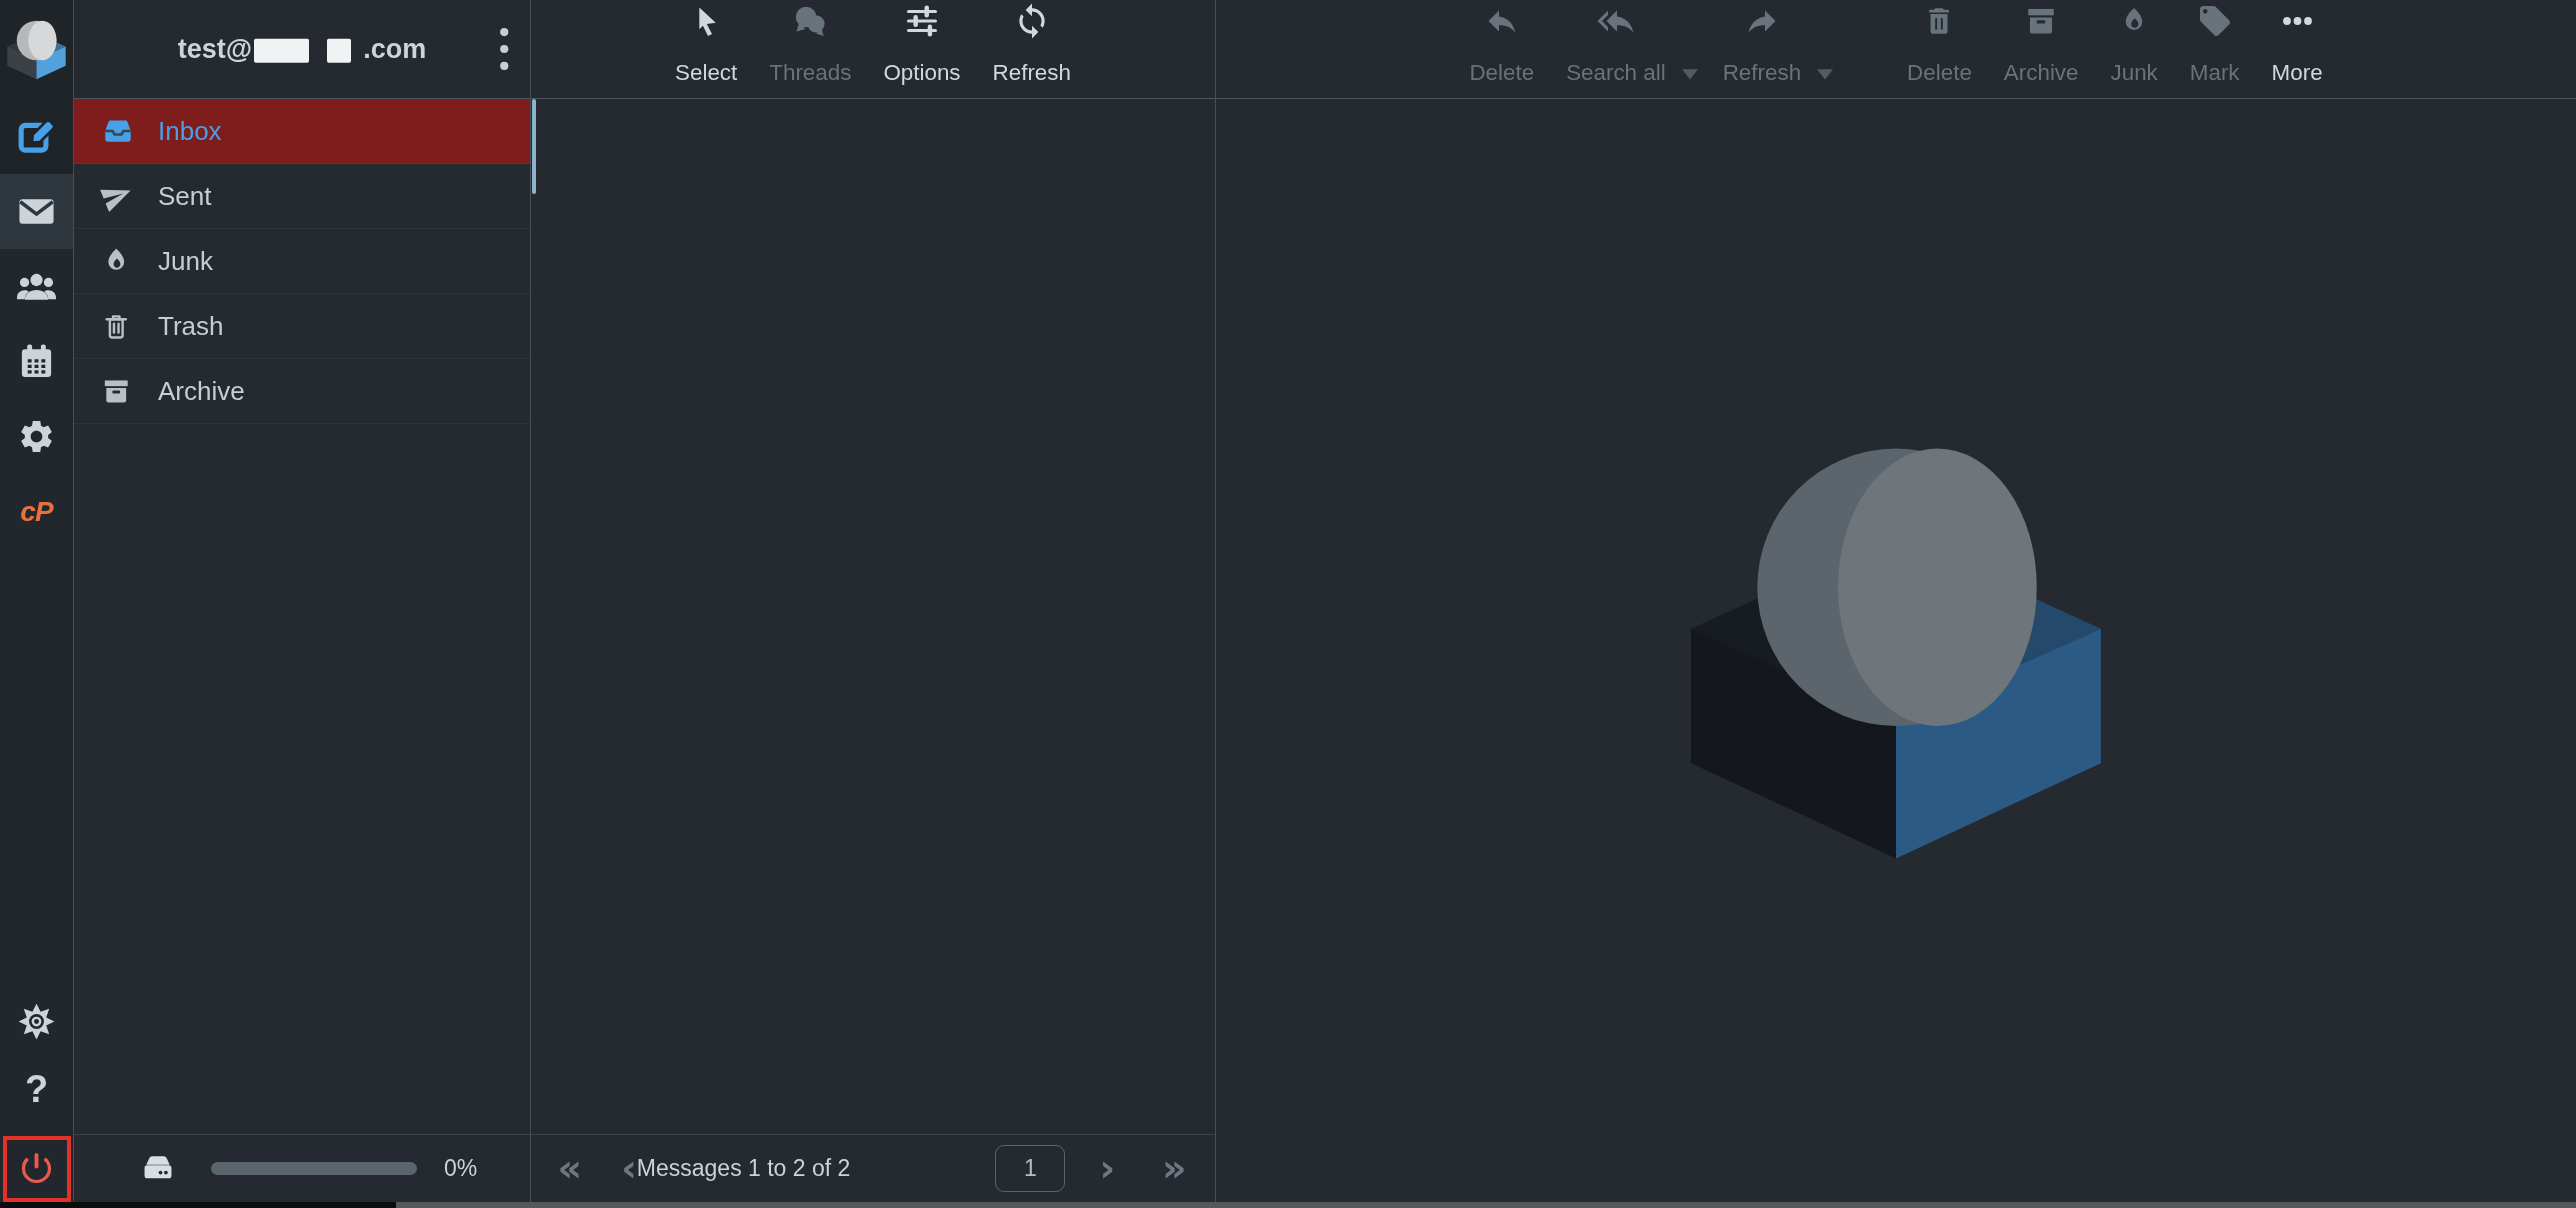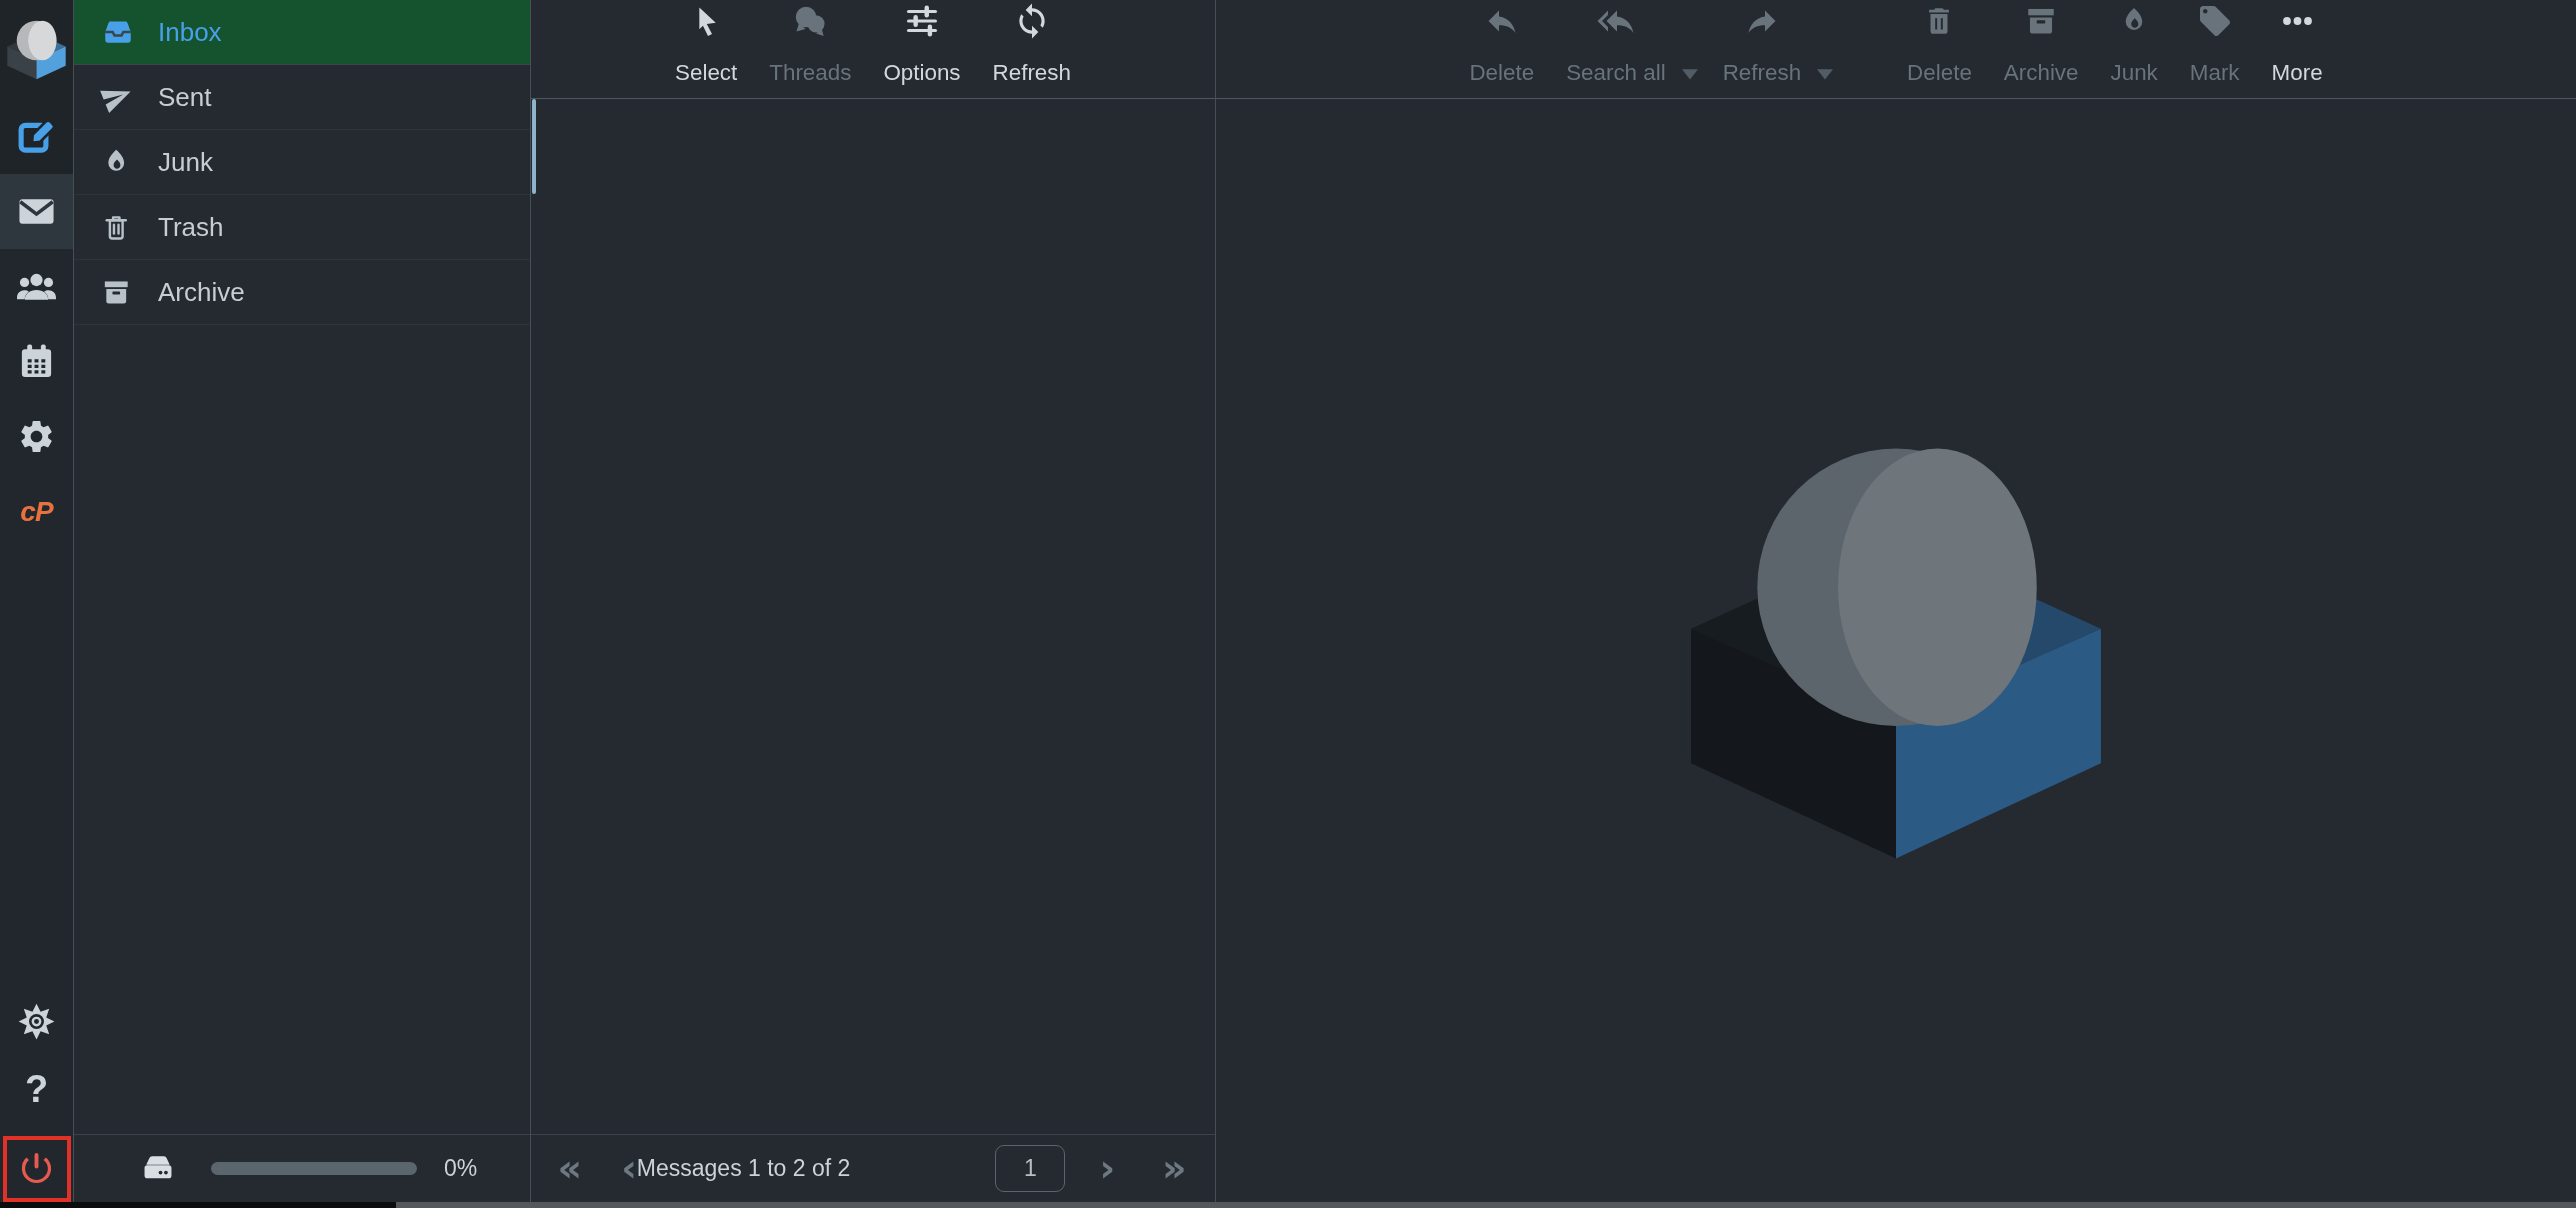--- a/index.html
+++ b/index.html
@@ -35,21 +35,21 @@
   
   .acct { display:flex; align-items:center; font-weight:700; font-size:27px; color:#cdd4da; }
   .redact { display:inline-block; background:#f0f2f3; border-radius:1.8px; height:24px; transform:translateY(1.8px); }
   .r1 { width:55px; margin-left:1.8px; } .r2 { width:24px; margin-left:18px; margin-right:12.5px; }
   .kebab { position:absolute; right:20px; top:50%; transform:translateY(-50%); color:#c7ced4; cursor:pointer; }
 
   .folder-list { flex:1; background:#242a2f; }
   .folder-row { height:65px; display:flex; align-items:center; padding-left:27px;
                 border-bottom:1.8px solid #2c353b; color:#c6cdd3; font-size:26px; cursor:pointer; }
   .folder-row .fico { width:34px; margin-right:23px; display:flex; color:#b9c1c8; }
-  .folder-row.selected { background:#14532d; color:#48a0e8; border-bottom-color:#3a464e; }
+  .folder-row.selected { background:#7f1d1d; color:#48a0e8; border-bottom-color:#3a464e; }
   .folder-row.selected .fico { color:#48a0e8; }
 
   .quota { padding-left:65px; }
   .quota .disk { color:#d8dee2; display:flex; }
   .quota-bar { width:206px; height:13.4px; border-radius:7.2px; background:#5b656e; margin-left:34px; }
   .quota-pct { margin-left:27px; font-size:23px; color:#ccd3d8; }
 
   
   .tb-group { display:flex; align-items:center; justify-content:center; height:100%; }
   .tbtn { display:flex; flex-direction:column; align-items:center; justify-content:flex-end;
@@ -180,20 +180,35 @@
 
     <div class="power-box">
       <svg width="39" height="39" viewBox="0 0 24 24" fill="currentColor">
         <rect x="10.8" y="2.5" width="2.4" height="9.5" rx="1.2"></rect>
         <path d="M17.83 5.17l-1.55 1.55A6.9 6.9 0 0 1 19 12c0 3.87-3.13 7-7 7s-7-3.13-7-7c0-2.1.92-3.98 2.38-5.26L5.8 5.2A8.94 8.94 0 0 0 3 12a9 9 0 0 0 18 0c0-2.74-1.23-5.18-3.17-6.83z"></path>
       </svg>
     </div>
   </div>
 
   <div class="col col-folders">
+    <div class="topbar">
+      <div class="acct">
+        <span>test@</span>
+          <span class="redact r1"></span>
+          <span class="redact r2"></span>
+          <span>.com</span>
+      </div>
+      <div class="kebab">
+        <svg width="12.5" height="47" viewBox="0 0 14 52" fill="currentColor">
+          <circle cx="7" cy="7" r="4.6"></circle>
+            <circle cx="7" cy="26" r="4.6"></circle>
+            <circle cx="7" cy="45" r="4.6"></circle>
+        </svg>
+      </div>
+    </div>
 
     <div class="folder-list body">
       <div class="folder-row selected">
         <span class="fico">
           <svg width="34" height="34" viewBox="0 0 24 24" fill="currentColor">
             <path d="M3 12l2.2-6.2A2 2 0 0 1 7.1 4.5h9.8a2 2 0 0 1 1.9 1.3L21 12v5.5a2 2 0 0 1-2 2H5a2 2 0 0 1-2-2z"></path>
             <path d="M3 12h5.2l1.3 2.4h5l1.3-2.4H21" fill="none" stroke="#3a464e" stroke-width="1.8"></path>
           </svg>
         </span>
         <span>Inbox</span>

